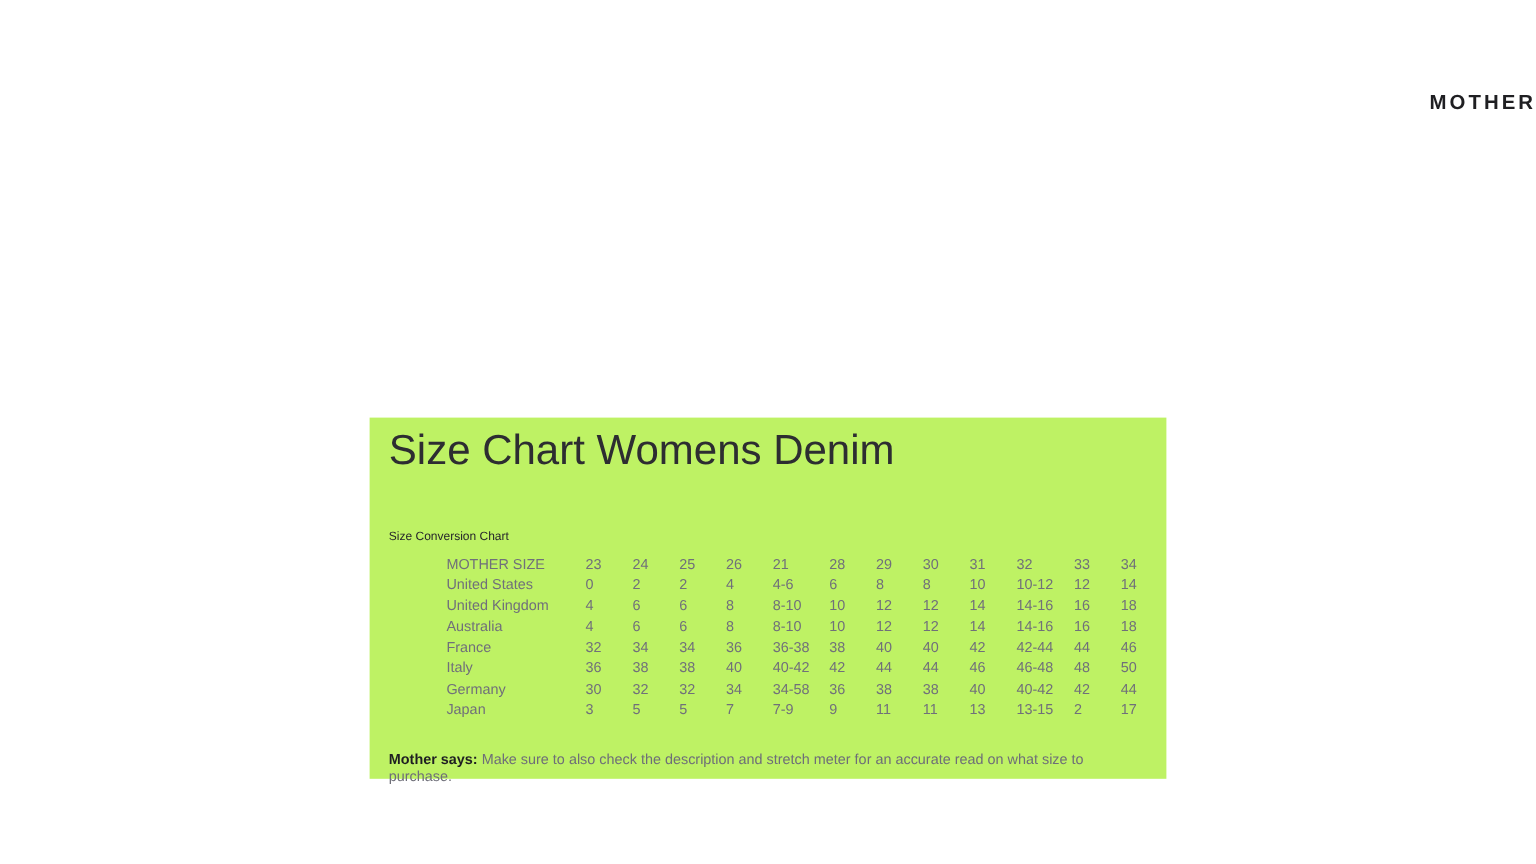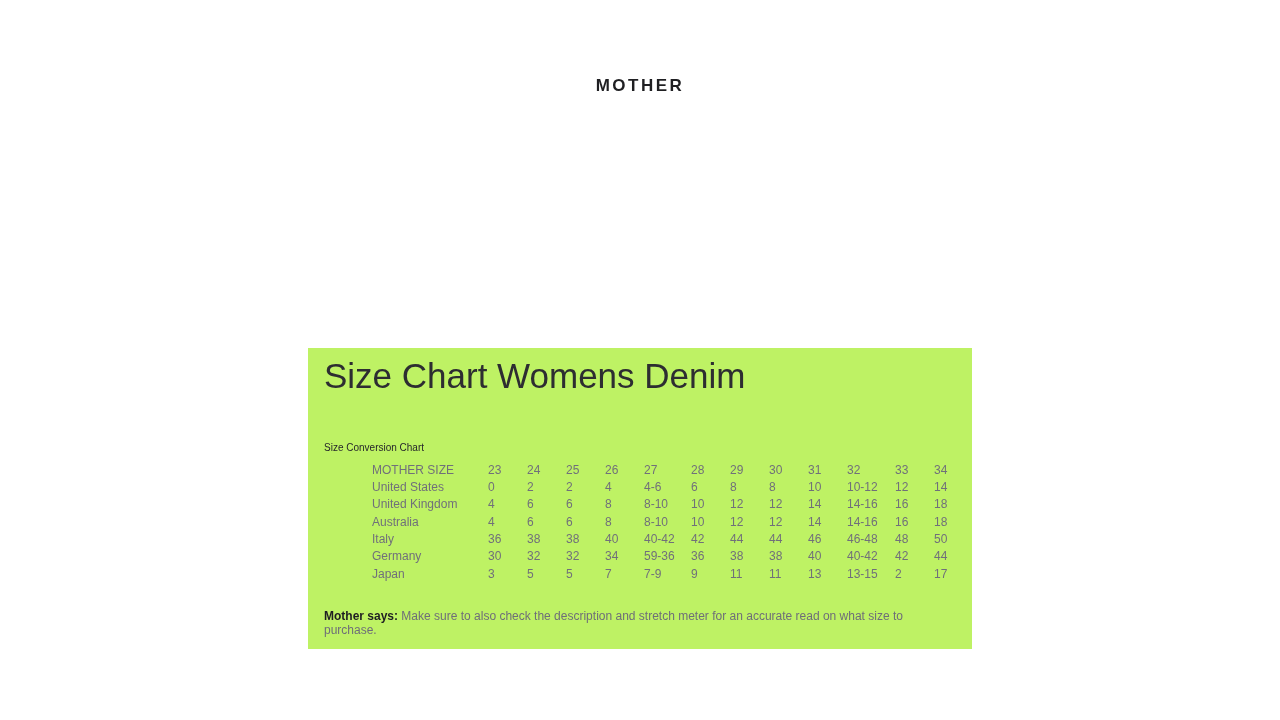--- a/index.html
+++ b/index.html
@@ -7,21 +7,21 @@
     width: 1280px; height: 720px;
     background: #ffffff;
     font-family: "Liberation Sans", sans-serif;
     overflow: hidden;
   }
   .page { position: relative; width: 1280px; height: 720px; }
 
   .logo {
     position: absolute;
     top: 76px; left: 0; width: 1280px;
-    text-align: center;
+    text-align: right;
     font-size: 17px;
     font-weight: 600;
     letter-spacing: 2.5px;
     color: #1f1f22;
     cursor: pointer;
   }
 
   .panel {
     position: absolute;
     left: 308px; top: 348px;
@@ -90,21 +90,21 @@
     <div class="chart-label">Size Conversion Chart</div>
 
     <table class="size-table">
       <tbody>
           <tr>
             <td class="row-label">MOTHER SIZE</td>
             <td>23</td>
             <td>24</td>
             <td>25</td>
             <td>26</td>
-            <td>27</td>
+            <td>21</td>
             <td>28</td>
             <td>29</td>
             <td>30</td>
             <td>31</td>
             <td>32</td>
             <td>33</td>
             <td>34</td>
           </tr>
           <tr>
             <td class="row-label">United States</td>
@@ -145,41 +145,56 @@
             <td>8-10</td>
             <td>10</td>
             <td>12</td>
             <td>12</td>
             <td>14</td>
             <td>14-16</td>
             <td>16</td>
             <td>18</td>
           </tr>
           <tr>
+            <td class="row-label">France</td>
+            <td>32</td>
+            <td>34</td>
+            <td>34</td>
+            <td>36</td>
+            <td>36-38</td>
+            <td>38</td>
+            <td>40</td>
+            <td>40</td>
+            <td>42</td>
+            <td>42-44</td>
+            <td>44</td>
+            <td>46</td>
+          </tr>
+          <tr>
             <td class="row-label">Italy</td>
             <td>36</td>
             <td>38</td>
             <td>38</td>
             <td>40</td>
             <td>40-42</td>
             <td>42</td>
             <td>44</td>
             <td>44</td>
             <td>46</td>
             <td>46-48</td>
             <td>48</td>
             <td>50</td>
           </tr>
           <tr>
             <td class="row-label">Germany</td>
             <td>30</td>
             <td>32</td>
             <td>32</td>
             <td>34</td>
-            <td>59-36</td>
+            <td>34-58</td>
             <td>36</td>
             <td>38</td>
             <td>38</td>
             <td>40</td>
             <td>40-42</td>
             <td>42</td>
             <td>44</td>
           </tr>
           <tr>
             <td class="row-label">Japan</td>

